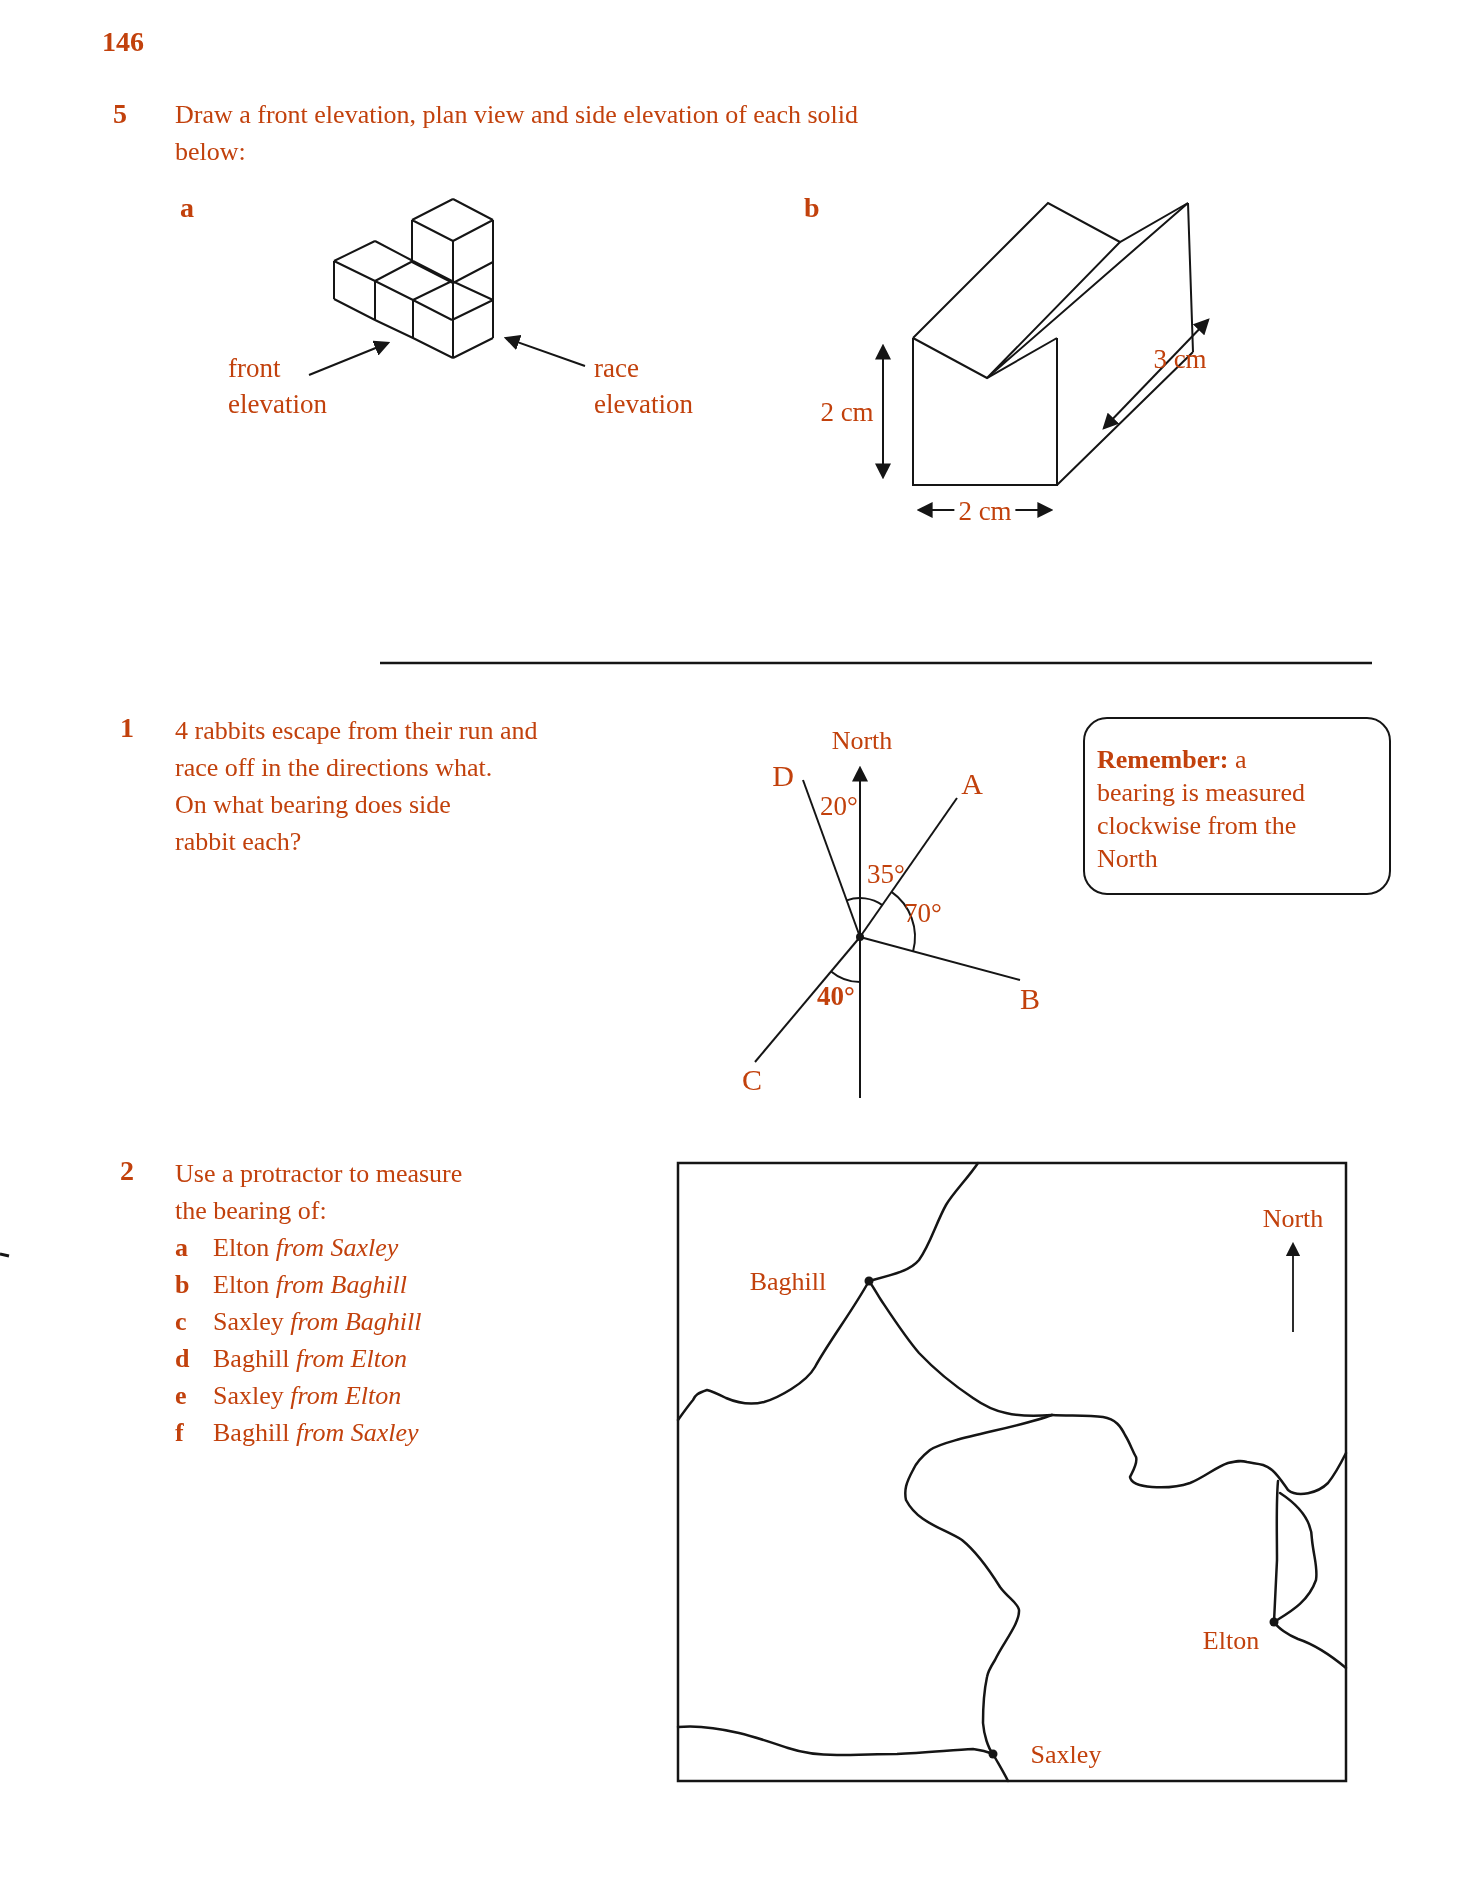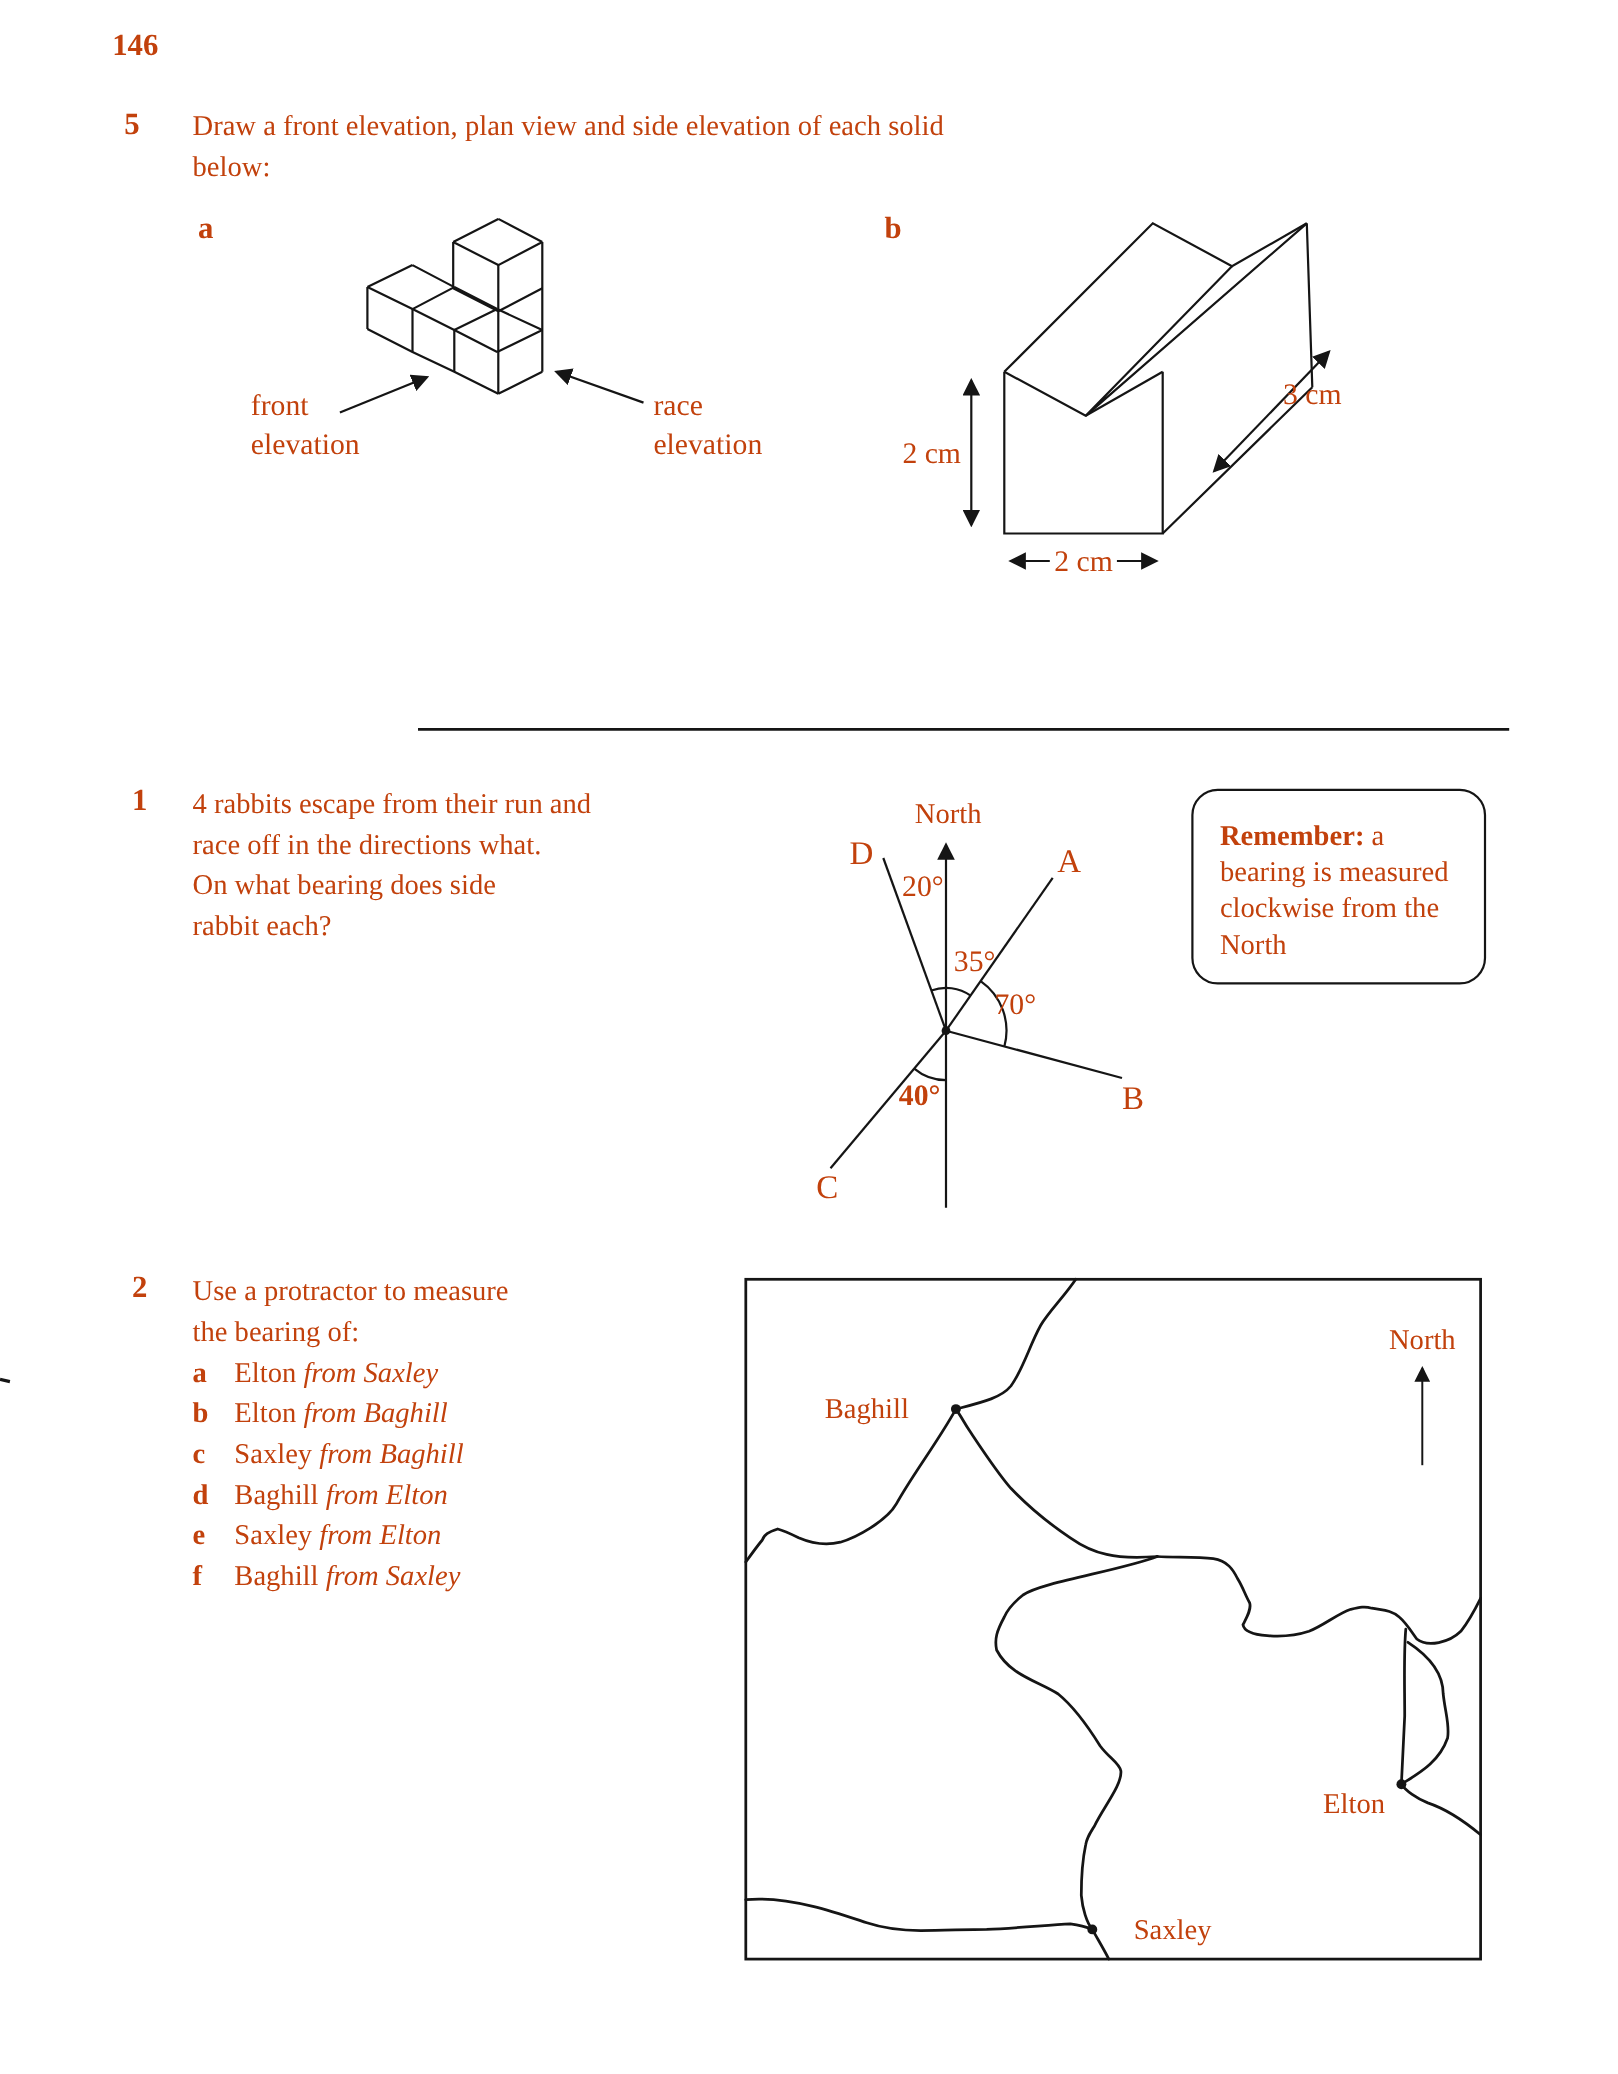--- a/index.html
+++ b/index.html
@@ -10,22 +10,22 @@
   .b{font-weight:bold;}
   .it{font-style:italic;}
   .body-txt{font-size:26px;line-height:37px;}
   .qnum{font-size:28px;font-weight:bold;}
   .small-lbl{font-size:27px;}
   .dlabel{font-size:27px;}
   .raylbl{font-size:30px;}
   .task-box{border:2px solid #151515;width:265px;height:57px;
             display:flex;align-items:center;justify-content:center;}
   .task-title{font-size:31px;font-weight:bold;letter-spacing:1px;}
-  .rem-box{border:2px solid #151515;border-radius:24px;width:268px;height:178px;
-           box-sizing:border-box;padding:24px 20px 0 24px;font-size:26px;line-height:33px;}
+  .rem-box{border:2px solid #151515;border-radius:24px;width:308px;height:178px;
+           box-sizing:border-box;padding:24px 20px 0 12px;font-size:26px;line-height:33px;}
   .item-row span.ltr{display:inline-block;width:38px;font-weight:bold;}
   svg{position:absolute;left:0;top:0;}
   .whitebg{background:#ffffff;padding:0 4px;}
 </style>
 </head>
 <body>
 
 <div class="page">
 
   <svg width="1471" height="1885" viewBox="0 0 1471 1885">
@@ -108,21 +108,21 @@
     <div>front</div>
     <div>elevation</div>
   </div>
   <div class="abs small-lbl" style="left:594px;top:350px;line-height:36px;">
     <div>race</div>
     <div>elevation</div>
   </div>
 
   <span class="abs dlabel ctr" style="left:847px;top:412px;">2 cm</span>
   <span class="abs dlabel ctr whitebg" style="left:985px;top:511px;">2 cm</span>
-  <span class="abs dlabel ctr" style="left:1180px;top:359px;margin-left:13px;">3 cm</span>
+  <span class="abs dlabel ctr" style="left:1180px;top:359px;">3 cm</span>
 
 
   <span class="abs qnum" style="left:120px;top:712px;">1</span>
   <div class="abs body-txt" style="left:175px;top:712px;">
     <div>4 rabbits escape from their run and</div>
     <div>race off in the directions what.</div>
     <div>On what bearing does side</div>
     <div>rabbit each?</div>
   </div>
 

